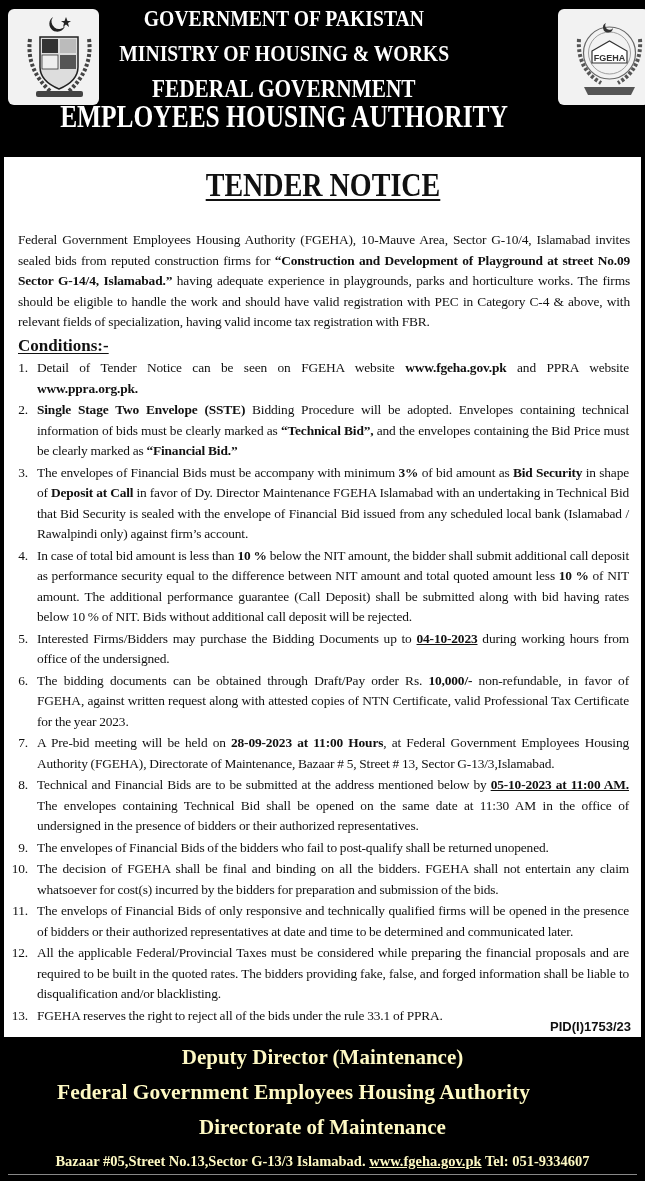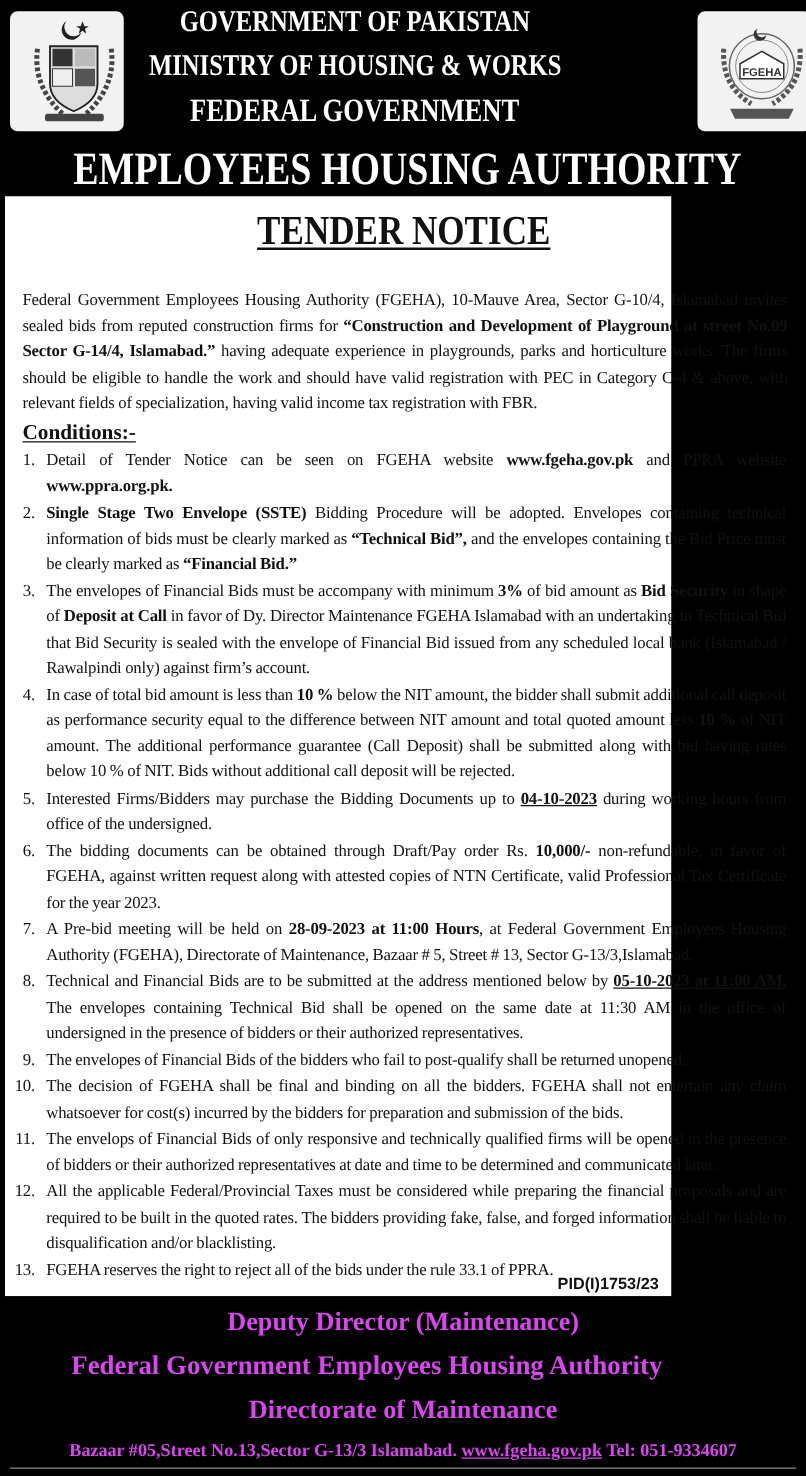--- a/index.html
+++ b/index.html
@@ -7,35 +7,35 @@
   .header { position: absolute; left: 0; top: 0; width: 645px; height: 157px; background: #000; color: #fff; text-align: center; }
   .logo { position: absolute; top: 9px; width: 79px; height: 96px; background: #f2f2f2; border-radius: 6px; padding-left: 12px; }
   .logo.left { left: 8px; }
   .logo.right { left: 558px; }
   .logo svg { width: 100%; height: 100%; display: block; }
   .h1 { position: absolute; left: 0; width: 568px; font-weight: bold; letter-spacing: 0px; line-height: 1; white-space: nowrap; }
   .h1 span { display: inline-block; transform: scaleX(0.82); transform-origin: center; }
   .hl1 { top: 6px; font-size: 24px; }
   .hl2 { top: 41px; font-size: 24px; }
   .hl3 { top: 76px; font-size: 26px; }
-  .hl4 { top: 117px; font-size: 37px; }
+  .hl4 { top: 101px; font-size: 31px; }
 
-  .paper { position: absolute; left: 4px; top: 157px; width: 533px; height: 880px; background: #fff; color: #111; }
+  .paper { position: absolute; left: 4px; top: 157px; width: 637px; height: 880px; background: #fff; color: #111; }
   .title { position: absolute; left: 0; top: 12px; width: 637px; text-align: center; font-weight: bold; font-size: 33px; line-height: 1; }
   .title span { display: inline-block; text-decoration: underline; text-decoration-thickness: 2px; text-underline-offset: 3px; transform: scaleX(0.85); }
   .intro { position: absolute; left: 14px; top: 73px; width: 612px; font-size: 13.4px; line-height: 20.5px; text-align: justify; letter-spacing: -0.15px; word-spacing: -0.3px; }
   .conditions-head { position: absolute; left: 14px; top: 179px; font-weight: bold; font-size: 17px; text-decoration: underline; text-underline-offset: 2px; }
   .list { position: absolute; left: 0; top: 201px; width: 637px; margin: 0; padding: 0; list-style: none; }
   .list li { position: relative; padding-left: 33px; padding-right: 12px; font-size: 13.4px; line-height: 20.5px; text-align: justify; letter-spacing: -0.15px; word-spacing: -0.3px; margin-bottom: 1px; }
   .list li .num { position: absolute; left: 0px; width: 24px; text-align: right; }
   .list li b { font-weight: bold; }
   .u { text-decoration: underline; font-weight: bold; }
   .pid { position: absolute; right: 10px; bottom: 0px; font-family: "Liberation Sans", sans-serif; font-weight: bold; font-size: 13px; line-height: 20px; text-align: right; margin-top: 24px; }
 
-  .footer { position: absolute; left: 0; top: 1037px; width: 645px; height: 144px; background: #000; color: #d946ef; text-align: center; }
+  .footer { position: absolute; left: 0; top: 1037px; width: 645px; height: 144px; background: #000; color: #fef9c3; text-align: center; }
   .f1 { position: absolute; left: 0; width: 645px; top: 10px; font-weight: bold; font-size: 21px; line-height: 1; }
   .f2 { position: absolute; left: 0; width: 587px; top: 45px; font-weight: bold; font-size: 21.5px; line-height: 1; }
   .f3 { position: absolute; left: 0; width: 645px; top: 80px; font-weight: bold; font-size: 21px; line-height: 1; }
   .f4 { position: absolute; left: 0; width: 645px; top: 117px; font-weight: bold; font-size: 14.5px; line-height: 1; white-space: nowrap; }
   .f4 .link { text-decoration: underline; }
   .f-rule { position: absolute; left: 8px; right: 8px; top: 137px; height: 1px; background: #888; }
 </style>
 </head>
 <body>
 

